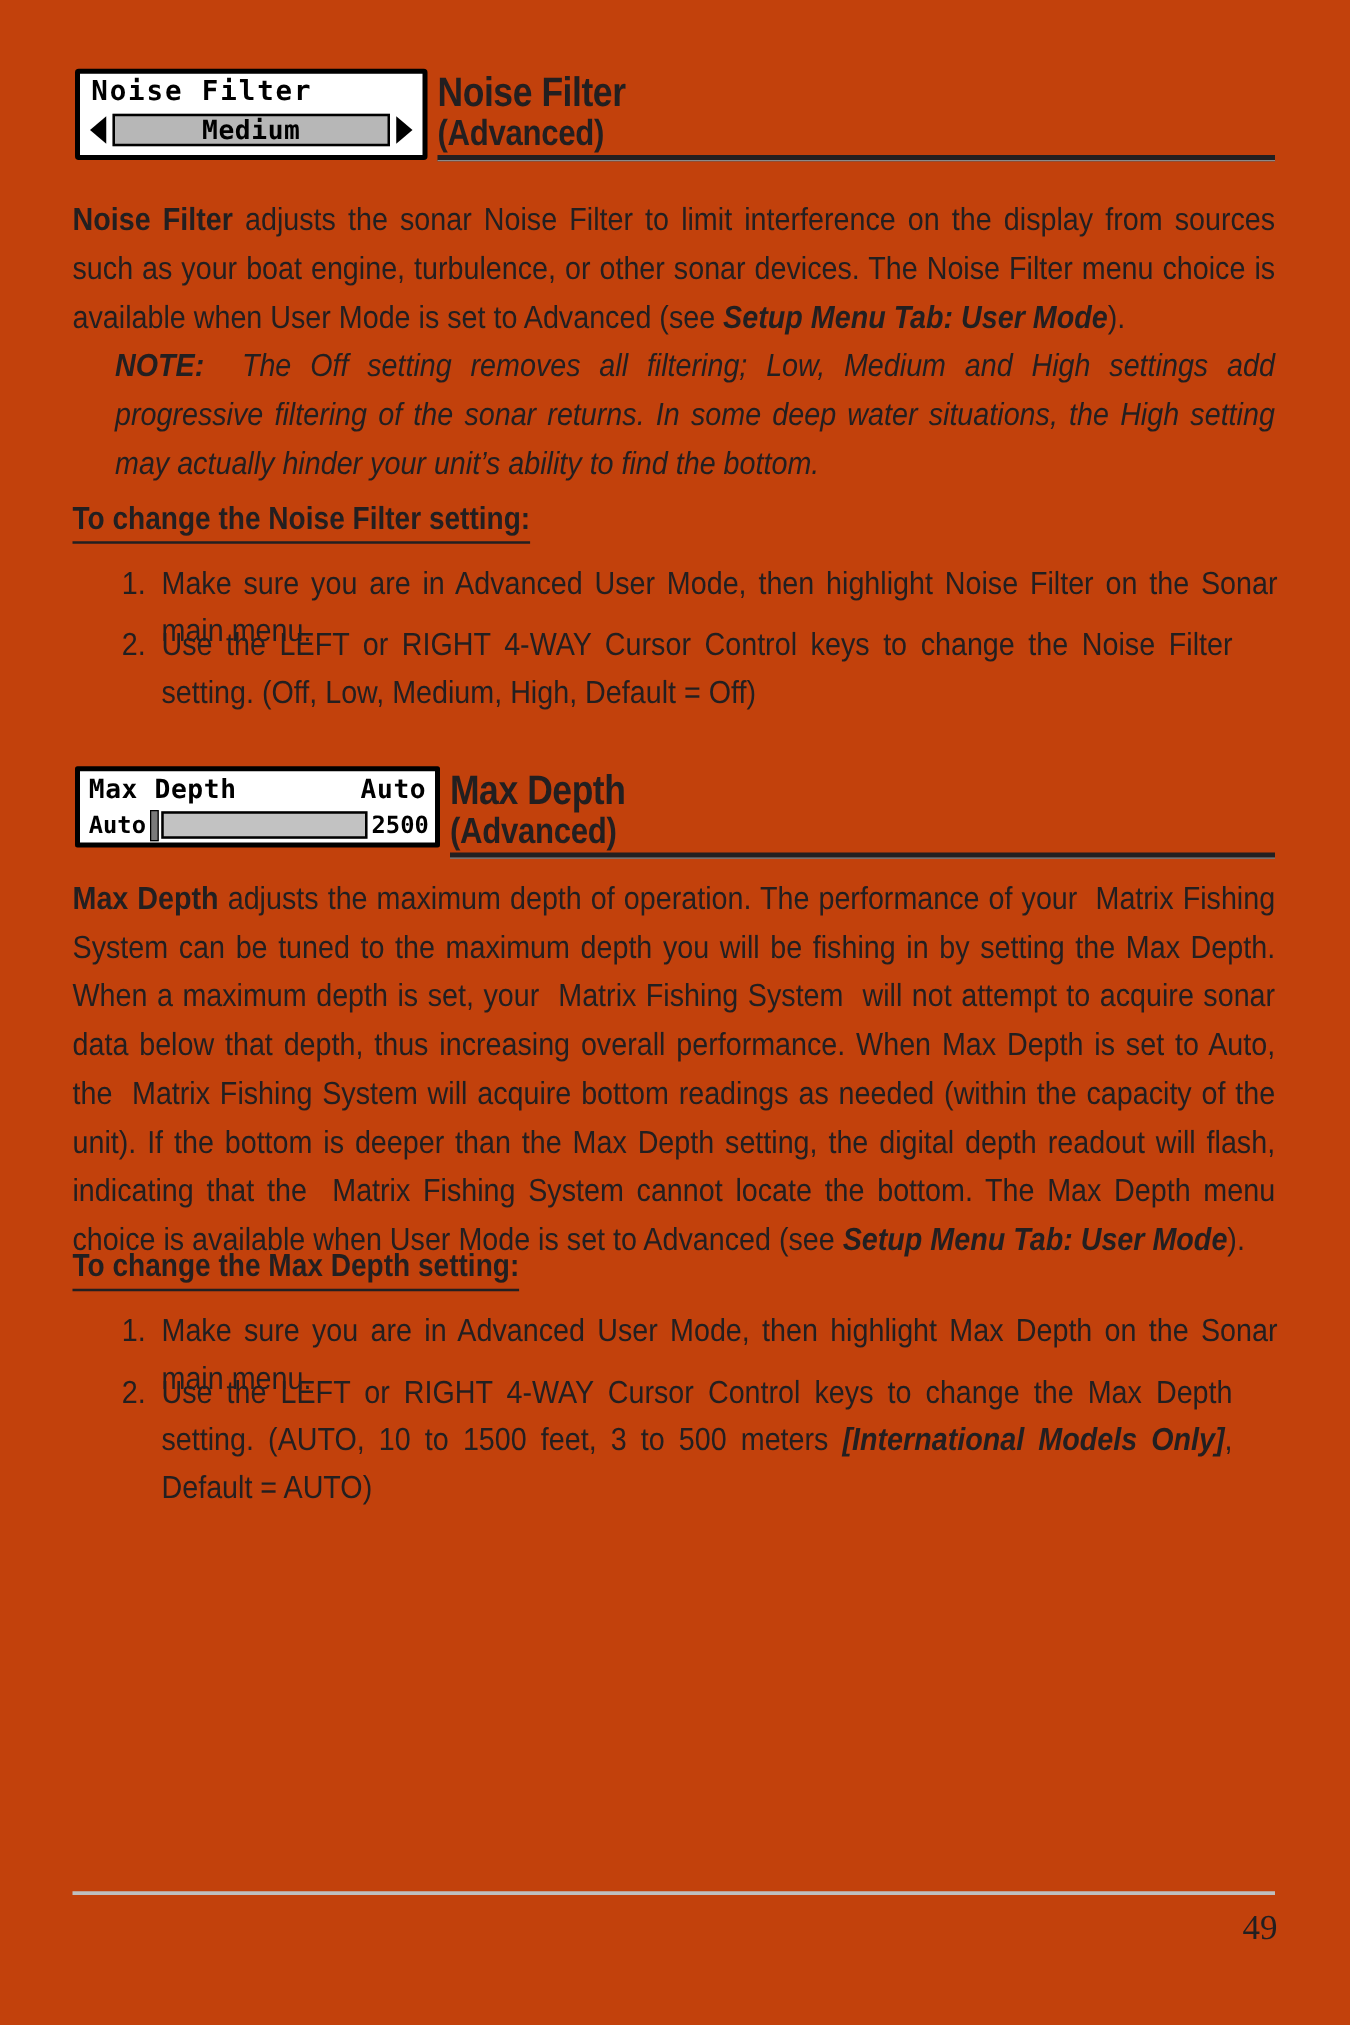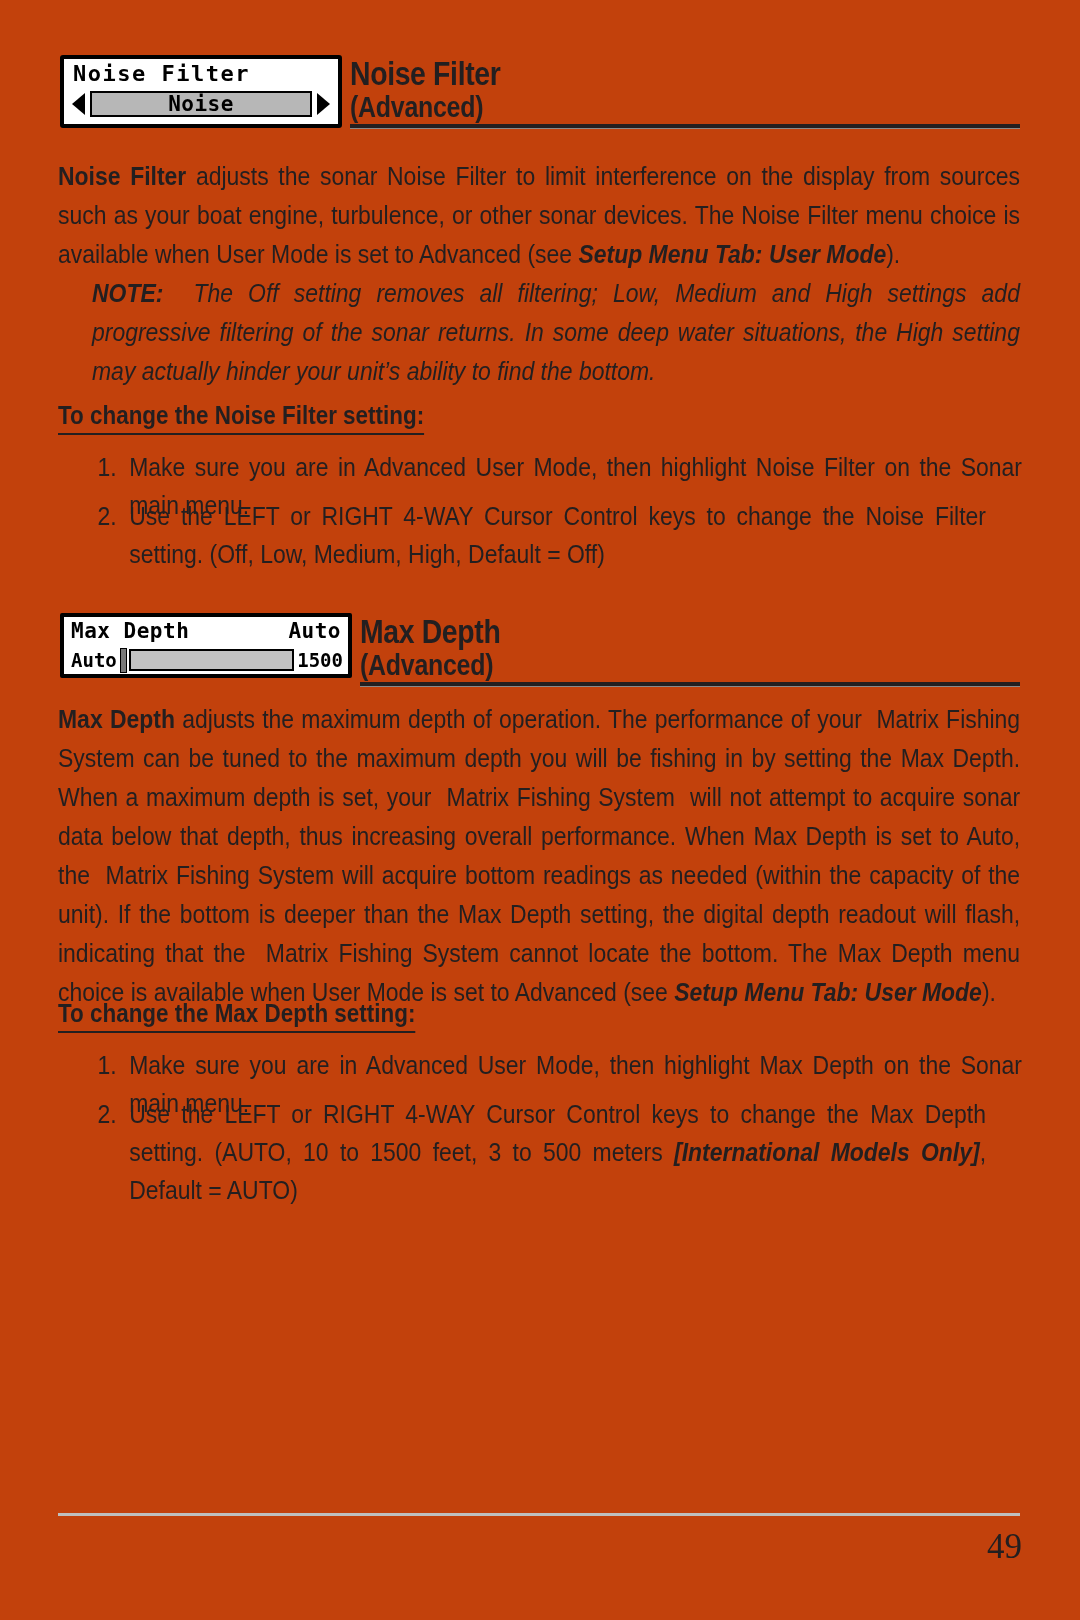--- a/index.html
+++ b/index.html
@@ -251,36 +251,36 @@
     position: absolute;
     left: 58px;
     width: 962px;
     height: 3px;
     background: #bfbfbf;
   }
   .page-num {
     position: absolute;
     right: 58px;
     font-family: "Liberation Serif", serif;
-    font-size: 35px;
+    font-size: 28px;
     color: #231f20;
   }
 </style>
 </head>
 <body>
 
 <div class="page">
 
   <div class="section-head" style="top:55px;">
     <div class="head-row">
       <div class="lcd lcd-nf">
         <div class="lcd-text nf-label">Noise Filter</div>
         <div class="nf-row">
           <div class="tri-left"></div>
-          <div class="nf-value-bar">Noise</div>
+          <div class="nf-value-bar">Medium</div>
           <div class="tri-right"></div>
         </div>
       </div>
       <div class="title-col">
         <div class="sec-title">Noise Filter</div>
         <div class="sec-sub">(Advanced)</div>
         <div class="title-rule"></div>
       </div>
     </div>
   </div>
@@ -305,21 +305,21 @@
     <div class="head-row">
       <div class="lcd lcd-md">
         <div class="lcd-text md-top">
           <span>Max Depth</span>
           <span>Auto</span>
         </div>
         <div class="lcd-text md-bot">
           <span>Auto</span>
           <span class="md-thumb"></span>
           <span class="md-track"></span>
-          <span>1500</span>
+          <span>2500</span>
         </div>
       </div>
       <div class="title-col">
         <div class="sec-title">Max Depth</div>
         <div class="sec-sub">(Advanced)</div>
         <div class="title-rule"></div>
       </div>
     </div>
   </div>
 

